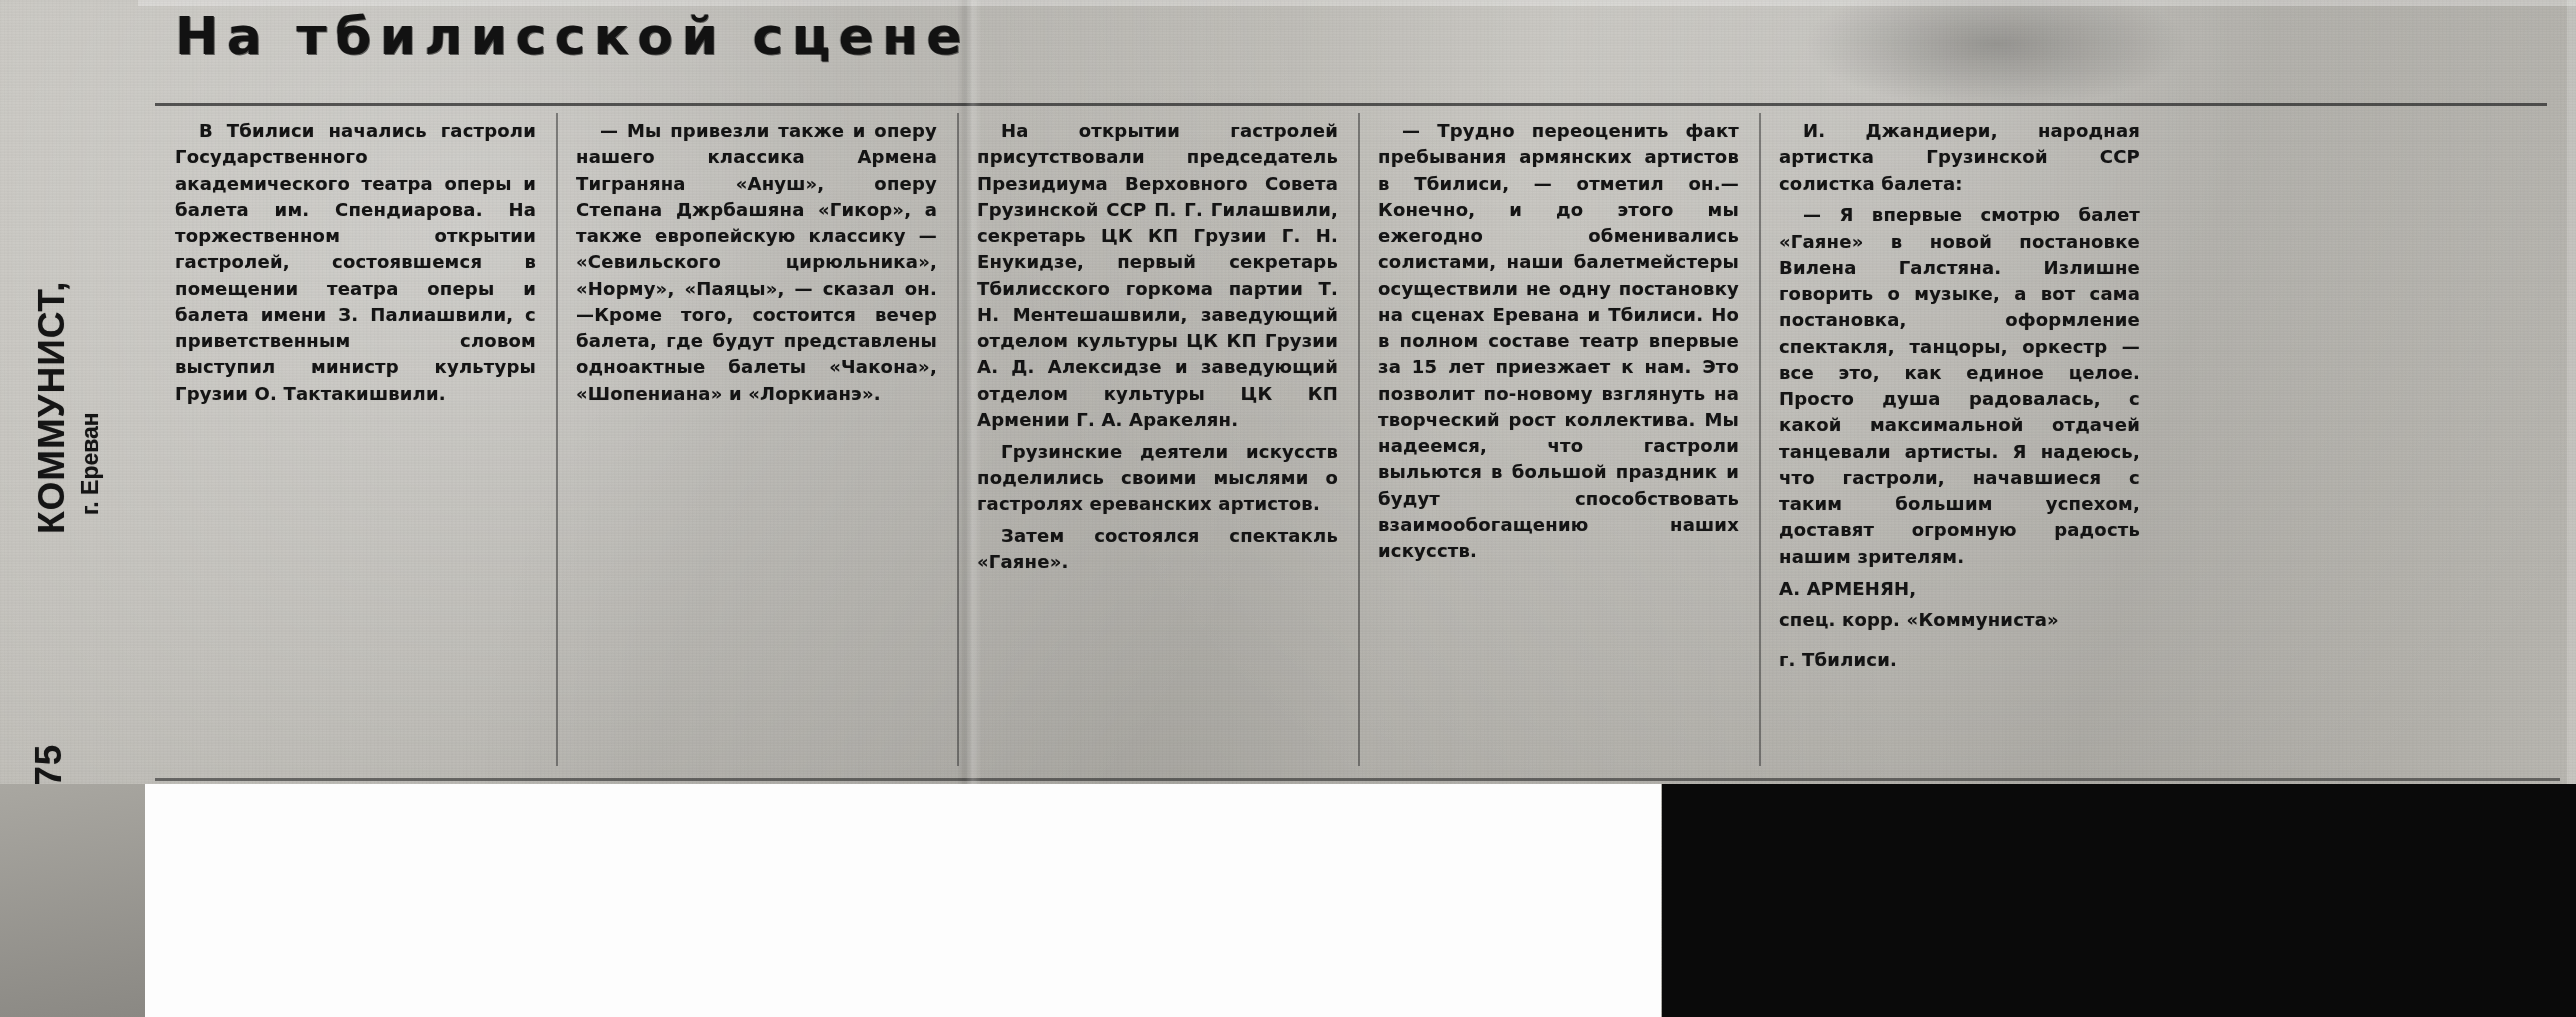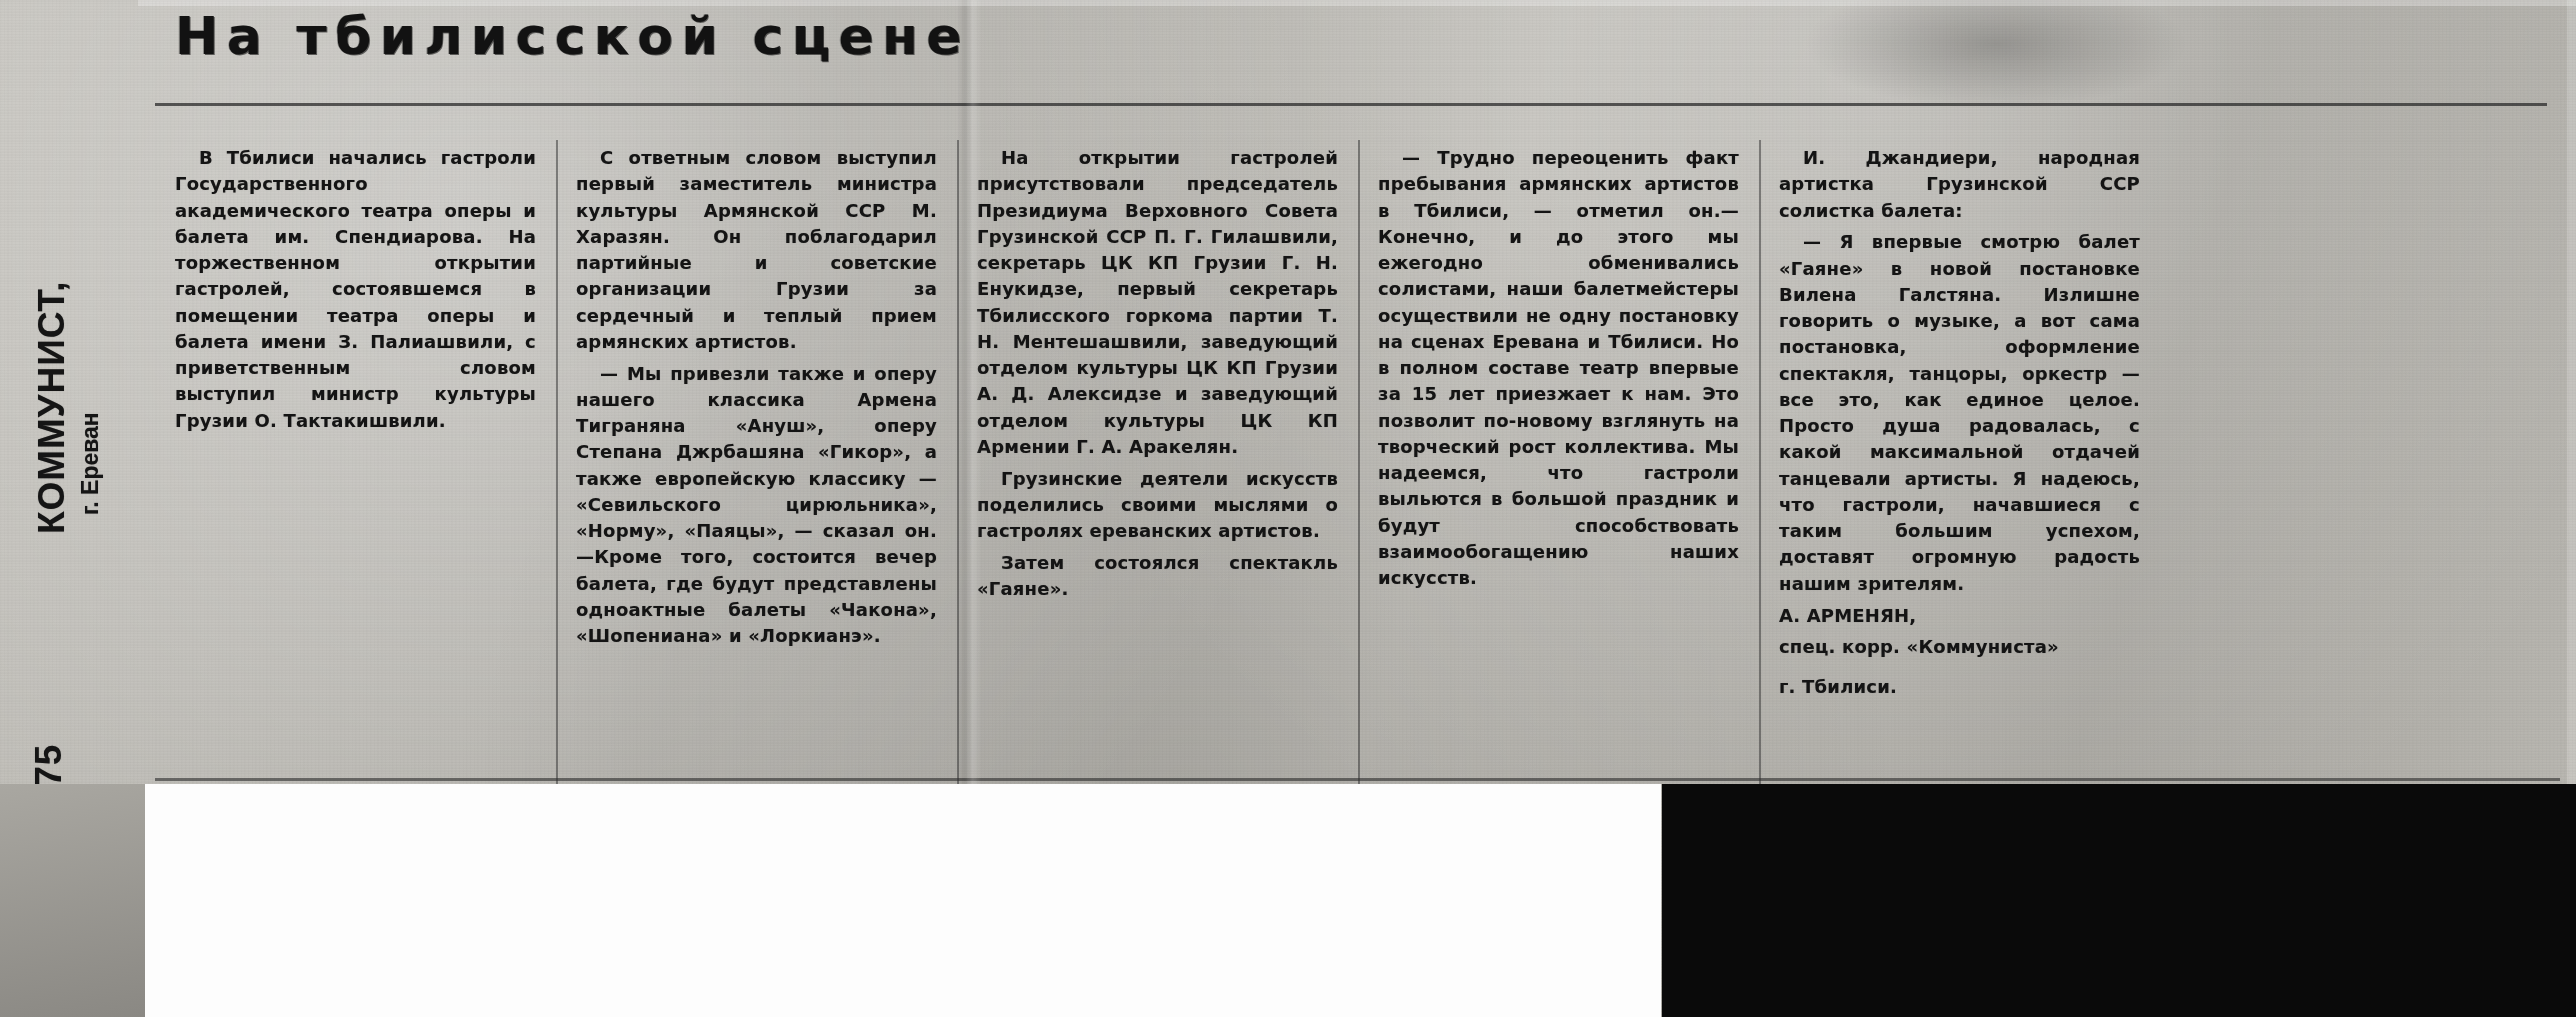--- a/index.html
+++ b/index.html
@@ -143,21 +143,20 @@
 
   
   #columns {
     position: absolute;
     left: 155px;
     top: 118px;
     width: 2407px;
     height: 655px;
     display: flex;
     gap: 0px;
-    margin-top: 27px;
   }
   .col {
     position: relative;
     width: 401px;
     padding: 0 20px 0 20px;
     box-sizing: border-box;
   }
   .col + .col::before {
     content: "";
     position: absolute;
@@ -234,21 +233,20 @@
 
   <div id="rule-top"></div>
 
   <div id="columns">
 
     <div class="col">
       <p class="indent">В Тбилиси начались гастроли Государственного академического театра оперы и балета им. Спендиарова. На торжественном открытии гастролей, состоявшемся в помещении театра оперы и балета имени З. Палиашвили, с приветственным словом выступил министр культуры Грузии О. Тактакишвили.</p>
     </div>
 
     <div class="col">
-      <p class="indent">С ответным словом выступил первый заместитель министра культуры Армянской ССР М. Харазян. Он поблагодарил партийные и советские организации Грузии за сердечный и теплый прием армянских артистов.</p>
       <p class="indent">— Мы привезли также и оперу нашего классика Армена Тиграняна «Ануш», оперу Степана Джрбашяна «Гикор», а также европейскую классику — «Севильского цирюльника», «Норму», «Паяцы», — сказал он.—Кроме того, состоится вечер балета, где будут представлены одноактные балеты «Чакона», «Шопениана» и «Лоркианэ».</p>
     </div>
 
     <div class="col">
       <p class="indent">На открытии гастролей присутствовали председатель Президиума Верховного Совета Грузинской ССР П. Г. Гилашвили, секретарь ЦК КП Грузии Г. Н. Енукидзе, первый секретарь Тбилисского горкома партии Т. Н. Ментешашвили, заведующий отделом культуры ЦК КП Грузии А. Д. Алексидзе и заведующий отделом культуры ЦК КП Армении Г. А. Аракелян.</p>
       <p class="indent">Грузинские деятели искусств поделились своими мыслями о гастролях ереванских артистов.</p>
       <p class="indent">Затем состоялся спектакль «Гаяне».</p>
     </div>
 
     <div class="col">

